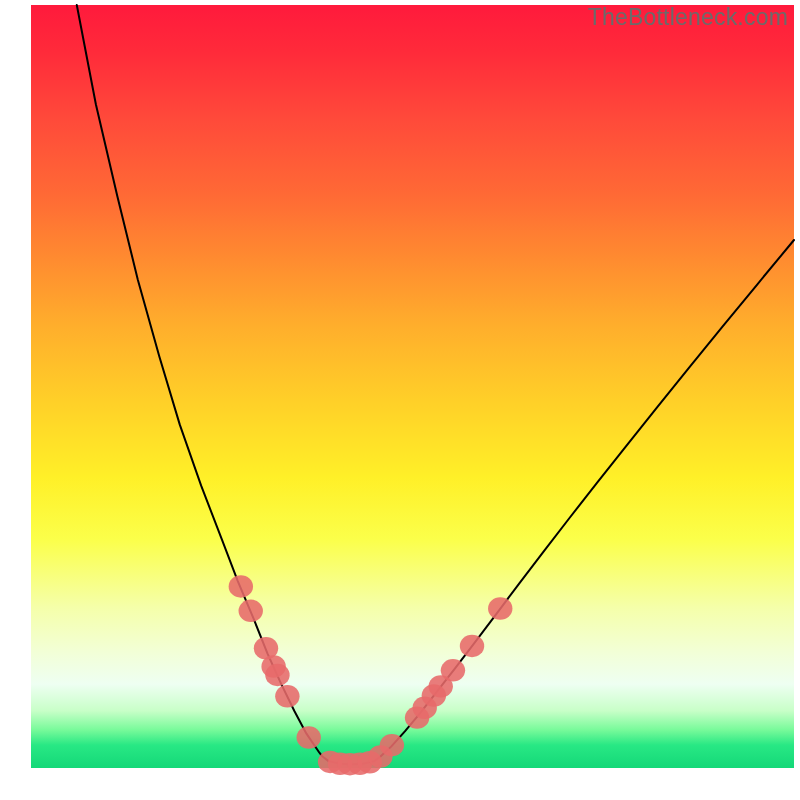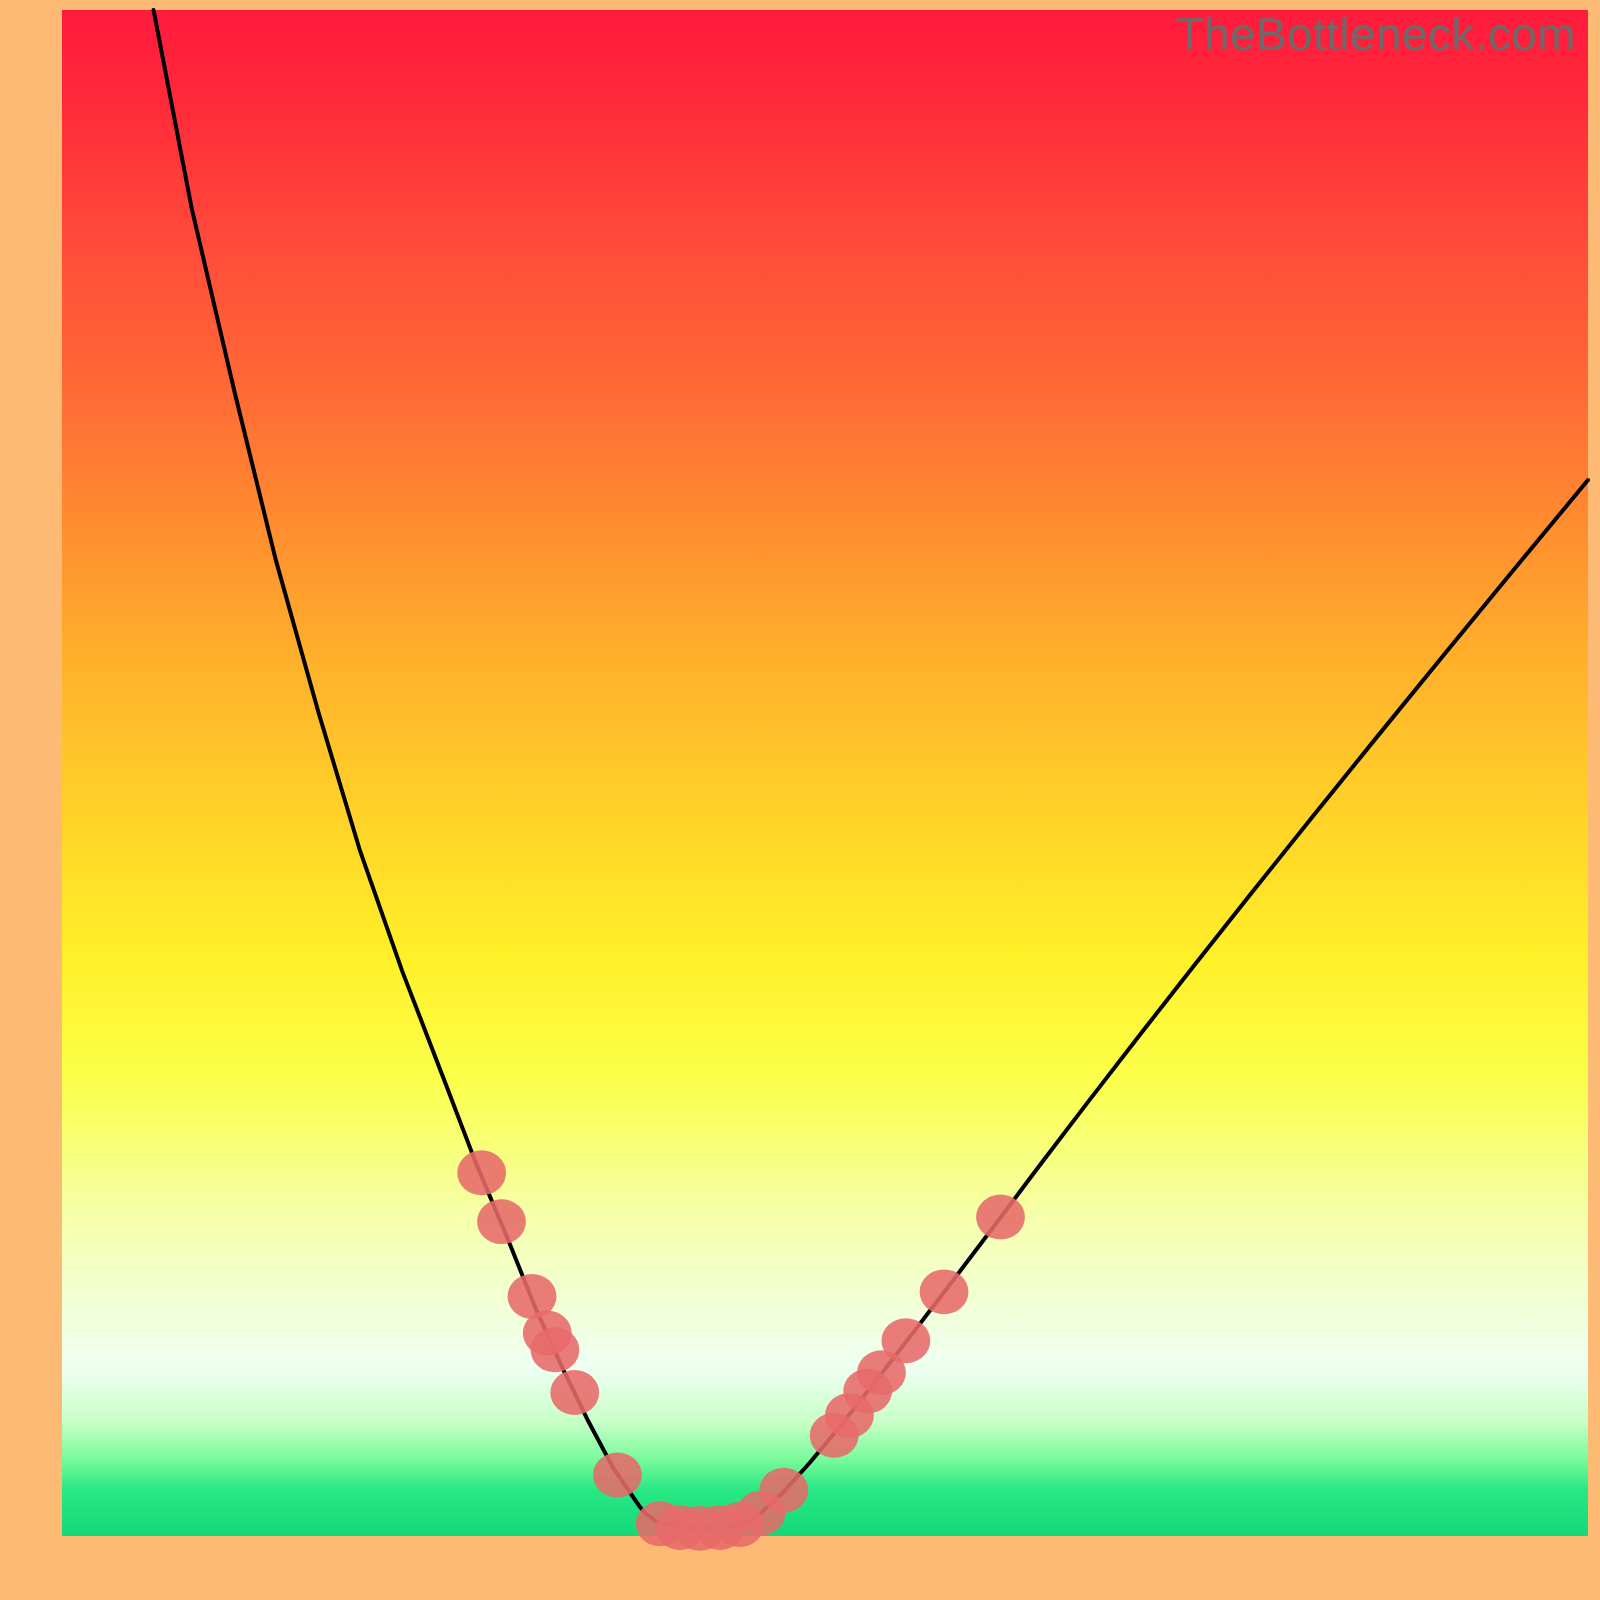--- a/index.html
+++ b/index.html
@@ -10,21 +10,21 @@
     background: #000000;
     overflow: hidden;
     font-family: Arial, Helvetica, sans-serif;
   }
   .frame {
     position: absolute;
     top: 0;
     left: 0;
     width: 800px;
     height: 800px;
-    background: #fdba74;
+    background: #ffffff;
   }
   .plot-area {
     position: absolute;
     
     left: 31px;
     top: 5px;
     width: 763px;
     height: 763px;
     
     background: linear-gradient(

